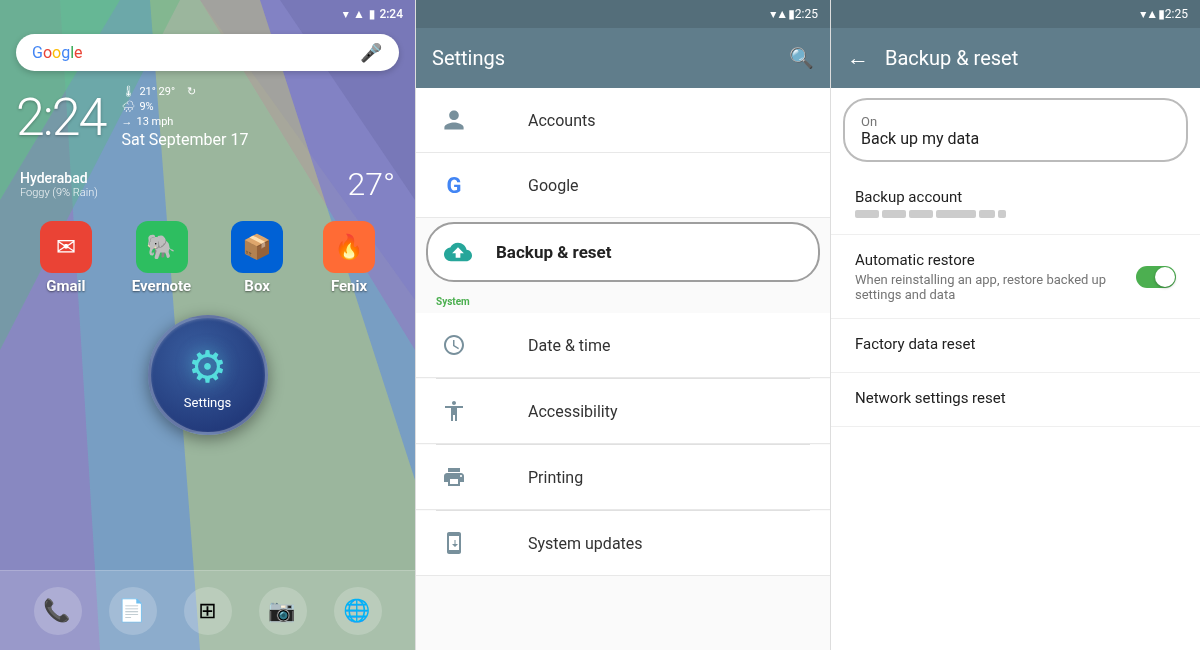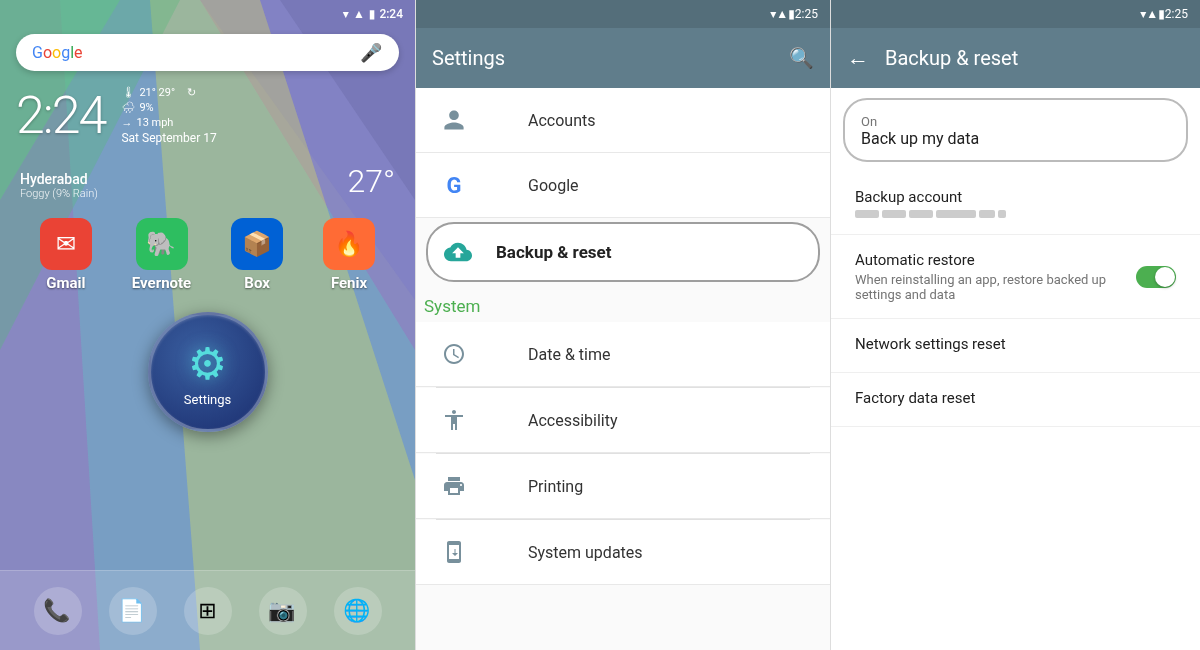--- a/index.html
+++ b/index.html
@@ -90,29 +90,29 @@
       margin-left: 16px;
       font-size: 11px;
     }
     .weather-row {
       display: flex;
       align-items: center;
       gap: 4px;
       margin-bottom: 2px;
     }
     .date-text {
-      font-size: 12px;
+      font-size: 16px;
       margin-top: 2px;
     }
 
     
     .city-weather {
       display: flex;
       justify-content: space-between;
-      align-items: flex-end;
+      align-items: center;
       padding: 8px 20px;
       color: white;
     }
     .city-info { font-size: 14px; font-weight: 500; }
     .city-sub { font-size: 11px; font-weight: 300; opacity: 0.9; }
     .city-temp { font-size: 32px; font-weight: 300; }
 
     
     .app-row {
       display: flex;
@@ -245,23 +245,23 @@
       width: 36px; height: 36px;
       display: flex; align-items: center; justify-content: center;
       margin-right: 20px;
       font-size: 22px;
     }
     .settings-item-text {
       font-size: 16px;
       color: #333;
     }
     .section-header {
-      padding: 10px 8px 6px;
-      font-size: 17px;
-      font-weight: 400;
+      padding: 10px 20px 6px;
+      font-size: 10px;
+      font-weight: 700;
       color: #4CAF50;
       background: #fafafa;
     }
     .divider { height: 1px; background: #e0e0e0; margin: 0 20px; }
 
     
     .backup-panel {
       width: 370px;
       height: 650px;
       background: #fafafa;
@@ -566,20 +566,20 @@
       <div class="backup-item-row-text" style="flex:1;margin-right:12px">
         <div class="backup-item-title">Automatic restore</div>
         <div class="backup-item-sub">When reinstalling an app, restore backed up settings and data</div>
       </div>
       <div class="toggle">
         <div class="toggle-knob"></div>
       </div>
     </div>
 
     <div class="backup-item">
+      <div class="backup-item-title">Factory data reset</div>
+    </div>
+
+    <div class="backup-item">
       <div class="backup-item-title">Network settings reset</div>
     </div>
-
-    <div class="backup-item">
-      <div class="backup-item-title">Factory data reset</div>
-    </div>
   </div>
 </div>
 
 </body></html>

